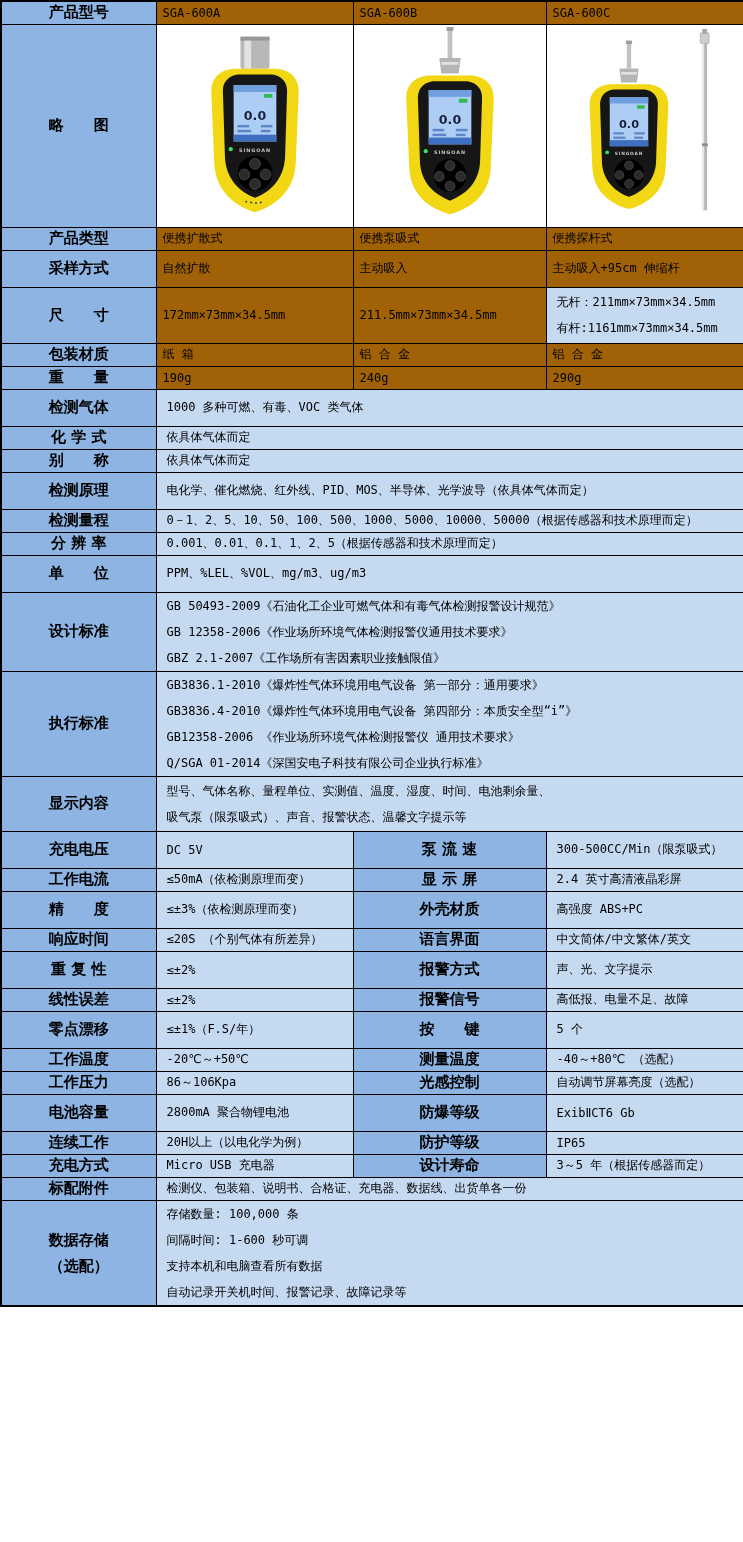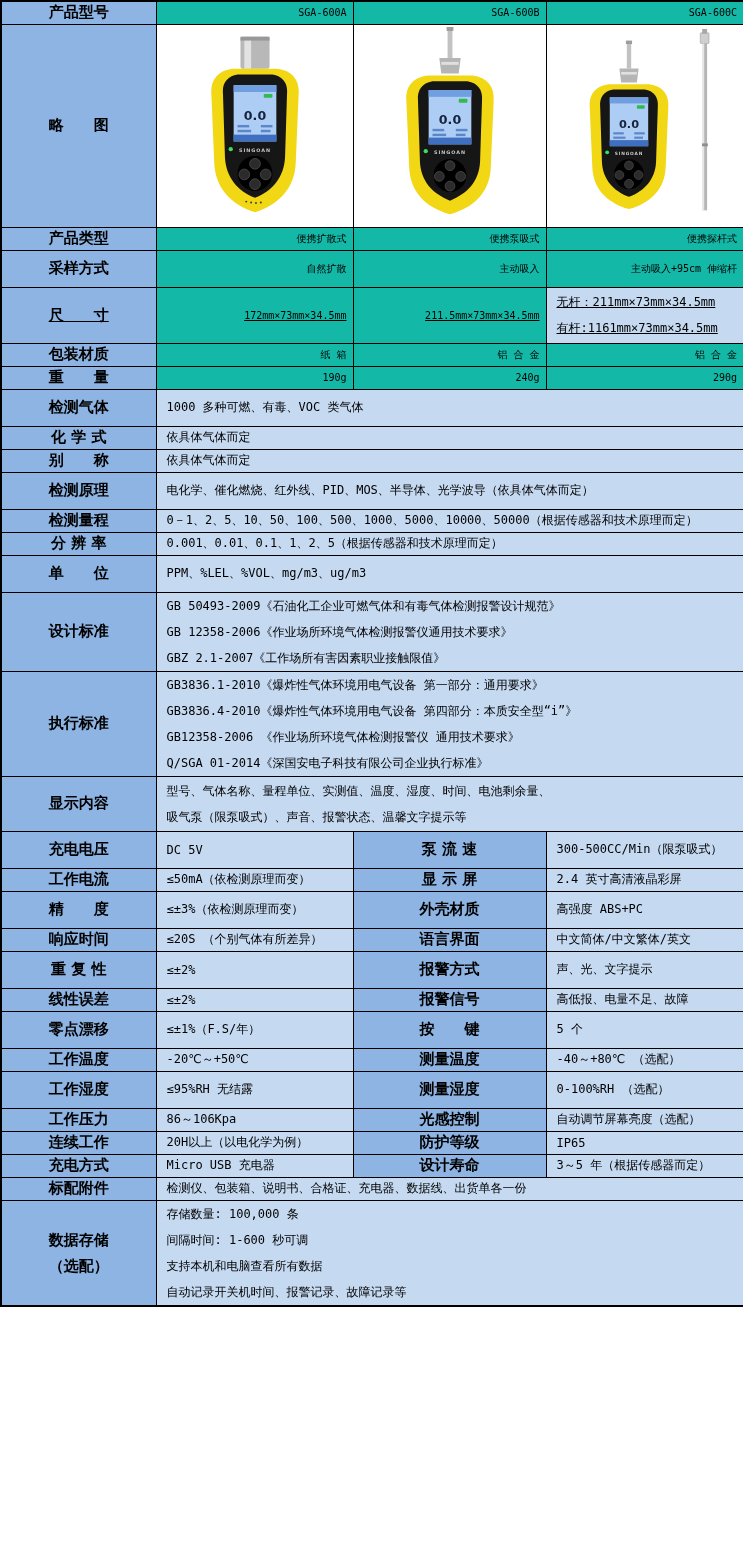--- a/index.html
+++ b/index.html
@@ -1,24 +1,24 @@
 <!DOCTYPE html>
 <html><head>
 <meta charset="utf-8">
 <style>
   html,body{margin:0;padding:0;background:#fff;}
   body{width:743px;font-family:"DejaVu Sans Mono","DejaVu Sans",sans-serif;color:#000;}
   table.spec{border-collapse:collapse;table-layout:fixed;width:743px;border:2px solid #000;}
   td{border:1px solid #000;padding:0 6px;overflow:hidden;vertical-align:middle;box-sizing:border-box;}
   td.lbl{background:#8DB4E2;font-weight:bold;text-align:center;font-size:15px;font-family:"DejaVu Sans","Liberation Sans",sans-serif;}
-  td.valc{background:#14b8a6;text-align:right;font-size:10px;}
+  td.valc{background:#a16207;text-align:left;font-size:12px;}
   td.vall{background:#C5D9F1;text-align:left;font-size:12px;padding-left:10px;}
   td.imgcell{background:#ffffff;text-align:center;padding:2px;}
   .pre{white-space:pre-line;line-height:26px;}
-  tr.h36{height:23px;} tr.h37{height:37px;padding-left:40px;} tr.h55{height:55px;margin-left:24px;} tr.h56{height:56px;text-decoration:underline;}
+  tr.h36{height:23px;} tr.h37{height:37px;padding-left:40px;} tr.h55{height:55px;margin-left:24px;} tr.h56{height:56px;}
   tr.h79{height:79px;} tr.h102{height:102px;} tr.h104{height:104px;} tr.h200{height:200px;}
   .lcd-big{font-size:13px;font-weight:bold;fill:#16233f;font-family:"DejaVu Sans",sans-serif;}
   .brand{font-size:5px;fill:#c9c9c9;letter-spacing:1px;font-family:"DejaVu Sans",sans-serif;font-weight:bold;}
 </style>
 </head>
 <body>
 
 <table class="spec">
   <colgroup>
       <col style="width:155px">
@@ -253,31 +253,31 @@
     <td class="vall">≤±1%（F.S/年）</td>
     <td class="lbl">按　　键</td>
     <td class="vall">5 个</td>
   </tr>
   <tr class="h36">
     <td class="lbl">工作温度</td>
     <td class="vall">-20℃～+50℃</td>
     <td class="lbl">测量温度</td>
     <td class="vall">-40～+80℃ （选配）</td>
   </tr>
-  <tr class="h37">
-    <td class="lbl">工作湿度</td>
-    <td class="vall">≤95%RH 无结露</td>
-    <td class="lbl">测量湿度</td>
-    <td class="vall">0-100%RH （选配）</td>
-  </tr>
   <tr class="h36">
     <td class="lbl">工作压力</td>
     <td class="vall">86～106Kpa</td>
     <td class="lbl">光感控制</td>
     <td class="vall">自动调节屏幕亮度（选配）</td>
+  </tr>
+  <tr class="h37">
+    <td class="lbl">电池容量</td>
+    <td class="vall">2800mA 聚合物锂电池</td>
+    <td class="lbl">防爆等级</td>
+    <td class="vall">ExibⅡCT6 Gb</td>
   </tr>
   <tr class="h36">
     <td class="lbl">连续工作</td>
     <td class="vall">20H以上（以电化学为例）</td>
     <td class="lbl">防护等级</td>
     <td class="vall">IP65</td>
   </tr>
   <tr class="h36">
     <td class="lbl">充电方式</td>
     <td class="vall">Micro USB 充电器</td>

